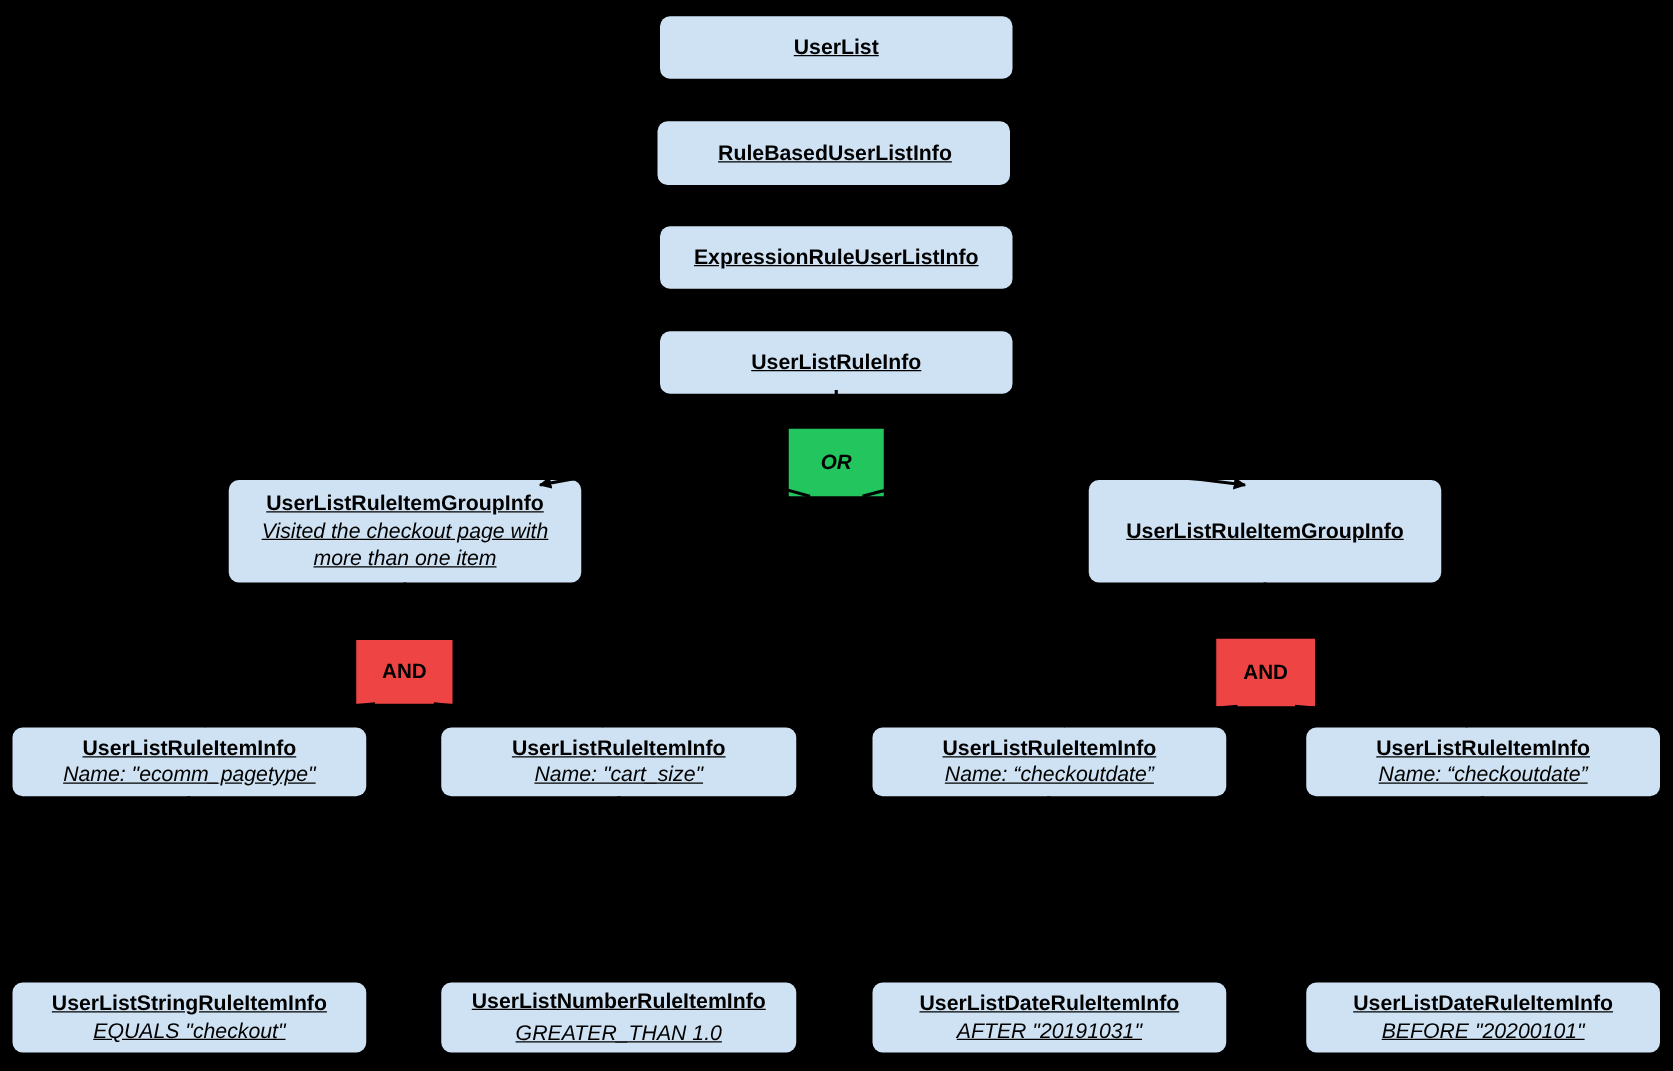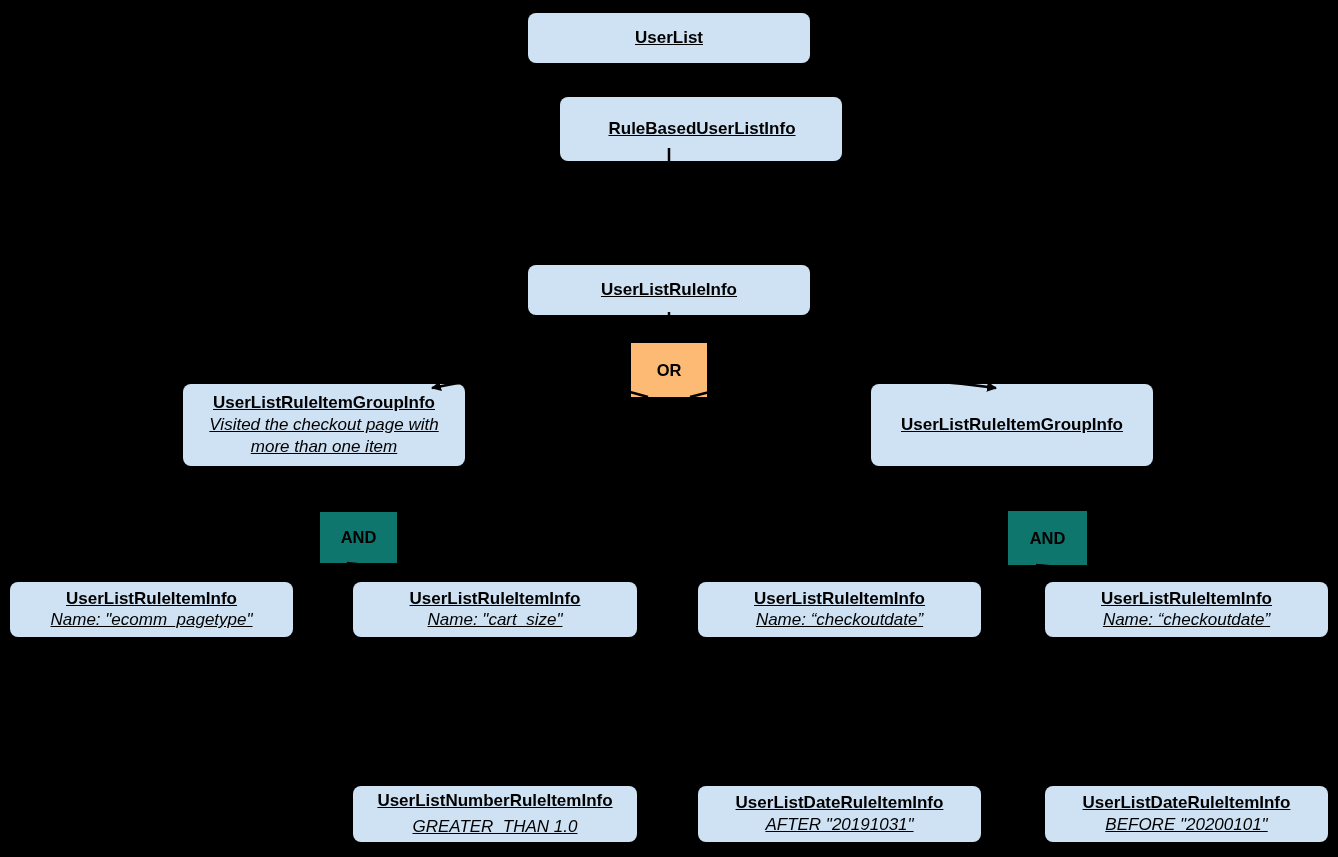--- a/index.html
+++ b/index.html
@@ -37,39 +37,42 @@
   }
   .chain .title{font-size:17px;}
   .op{
     position:absolute;
     display:flex;
     align-items:center;
     justify-content:center;
     font-weight:bold;
     font-size:16.5px;
   }
-  .op-or{background:#fdba74;}
-  .op-and{background:#0f766e;margin-left:35px;}
+  .op-or{background:#22c55e;font-style:italic;}
+  .op-and{background:#ef4444;}
   .connector-layer{
     position:absolute;
     left:0;top:0;
     pointer-events:none;
     z-index:10;
   }
 </style>
 </head>
 <body>
 
 <div class="canvas">
 
   <div class="node chain" style="left:528px;top:13px;width:282px;height:50px;">
     <div class="title">UserList</div>
   </div>
-  <div class="node chain" style="left:560px;top:97px;width:282px;height:64px;padding-left:12px;">
+  <div class="node chain" style="left:526px;top:97px;width:282px;height:51px;padding-left:12px;">
     <div class="title">RuleBasedUserListInfo</div>
+  </div>
+  <div class="node chain" style="left:528px;top:181px;width:282px;height:50px;">
+    <div class="title">ExpressionRuleUserListInfo</div>
   </div>
   <div class="node chain" style="left:528px;top:265px;width:282px;height:50px;">
     <div class="title">UserListRuleInfo</div>
   </div>
 
   <div class="op op-or" style="left:631px;top:343px;width:76px;height:54px;">OR</div>
 
   <div class="node" style="left:183px;top:384px;width:282px;height:82px;">
     <div class="title">UserListRuleItemGroupInfo</div>
     <div class="caption">Visited the checkout page with more than one item</div>
@@ -91,20 +94,24 @@
   </div>
   <div class="node" style="left:698px;top:582px;width:283px;height:55px;">
     <div class="title">UserListRuleItemInfo</div>
     <div class="caption">Name: “checkoutdate”</div>
   </div>
   <div class="node" style="left:1045px;top:582px;width:283px;height:55px;">
     <div class="title">UserListRuleItemInfo</div>
     <div class="caption">Name: “checkoutdate”</div>
   </div>
 
+  <div class="node" style="left:10px;top:786px;width:283px;height:56px;">
+    <div class="title">UserListStringRuleItemInfo</div>
+    <div class="caption">EQUALS "checkout"</div>
+  </div>
   <div class="node" style="left:353px;top:786px;width:284px;height:56px;justify-content:space-between;">
     <div class="title">UserListNumberRuleItemInfo</div>
     <div class="caption">GREATER_THAN 1.0</div>
   </div>
   <div class="node" style="left:698px;top:786px;width:283px;height:56px;">
     <div class="title">UserListDateRuleItemInfo</div>
     <div class="caption">AFTER "20191031"</div>
   </div>
   <div class="node" style="left:1045px;top:786px;width:283px;height:56px;">
     <div class="title">UserListDateRuleItemInfo</div>

